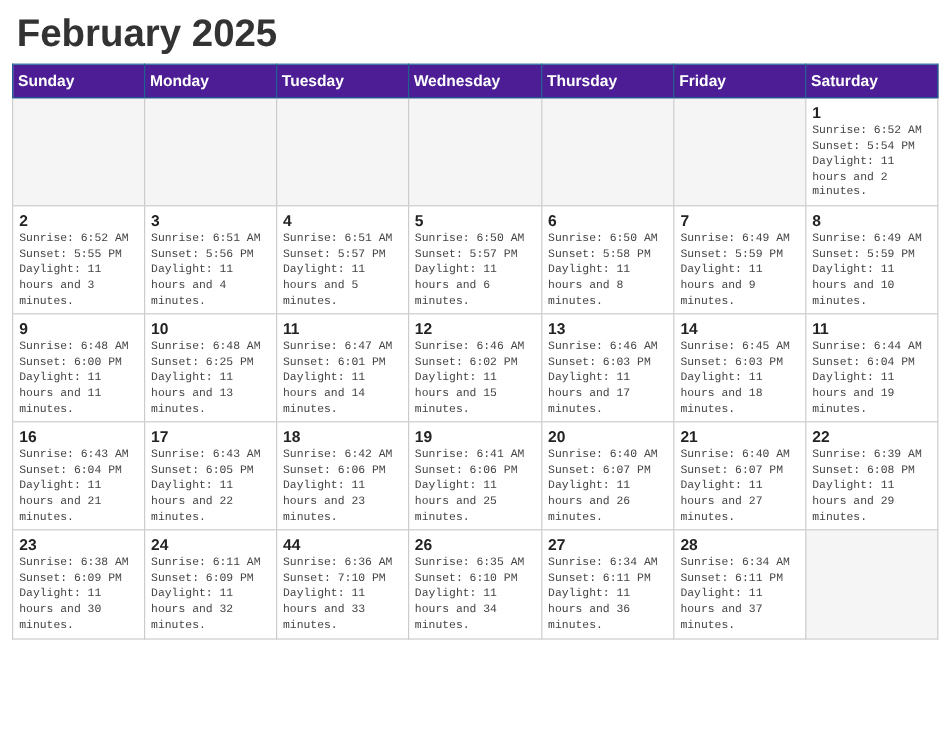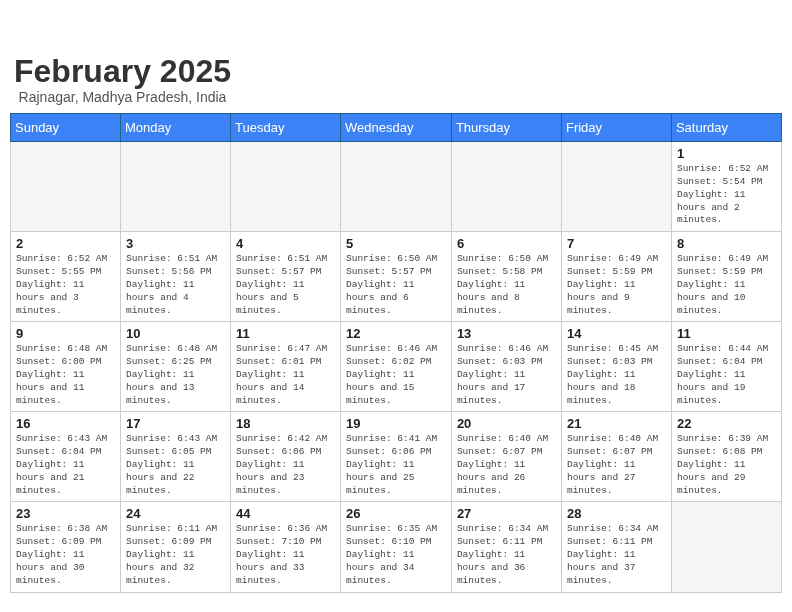--- a/index.html
+++ b/index.html
@@ -29,41 +29,41 @@
       font-weight: bold;
       color: #333;
     }
     .logo-general { color: #555; font-weight: bold; }
     .logo-blue { color: #2a7ab8; font-weight: bold; }
     .logo-icon {
       width: 18px;
       height: 18px;
       margin: 0 2px;
     }
-    .title-area { text-align: center; margin-top: 44px; }
+    .title-area { text-align: left; }
     .month-title {
       font-size: 32px;
       font-weight: bold;
       color: #333;
       line-height: 1.1;
     }
     .subtitle {
       font-size: 14px;
       color: #555;
     }
     .calendar {
       width: 100%;
       border-collapse: collapse;
       border: 1px solid #ccc;
     }
     .calendar th {
-      background: #3b82f6;
+      background: #4c1d95;
       color: #fff;
       font-size: 13px;
-      font-weight: normal;
+      font-weight: bold;
       padding: 6px 4px;
       text-align: left;
       border: 1px solid #1e6090;
     }
     .calendar td {
       vertical-align: top;
       border: 1px solid #ccc;
       padding: 4px 5px;
       width: 113px;
       min-height: 80px;
@@ -91,21 +91,20 @@
     tr:nth-child(even) td:not(.empty) {
       background: #fff;
     }
   </style>
 </head>
 <body>
 
 <div class="header">
   <div class="title-area">
     <div class="month-title">February 2025</div>
-    <div class="subtitle">Rajnagar, Madhya Pradesh, India</div>
   </div>
 </div>
 
 <table class="calendar">
   <thead>
     <tr>
     <th>Sunday</th>
         <th>Monday</th>
         <th>Tuesday</th>
         <th>Wednesday</th>

